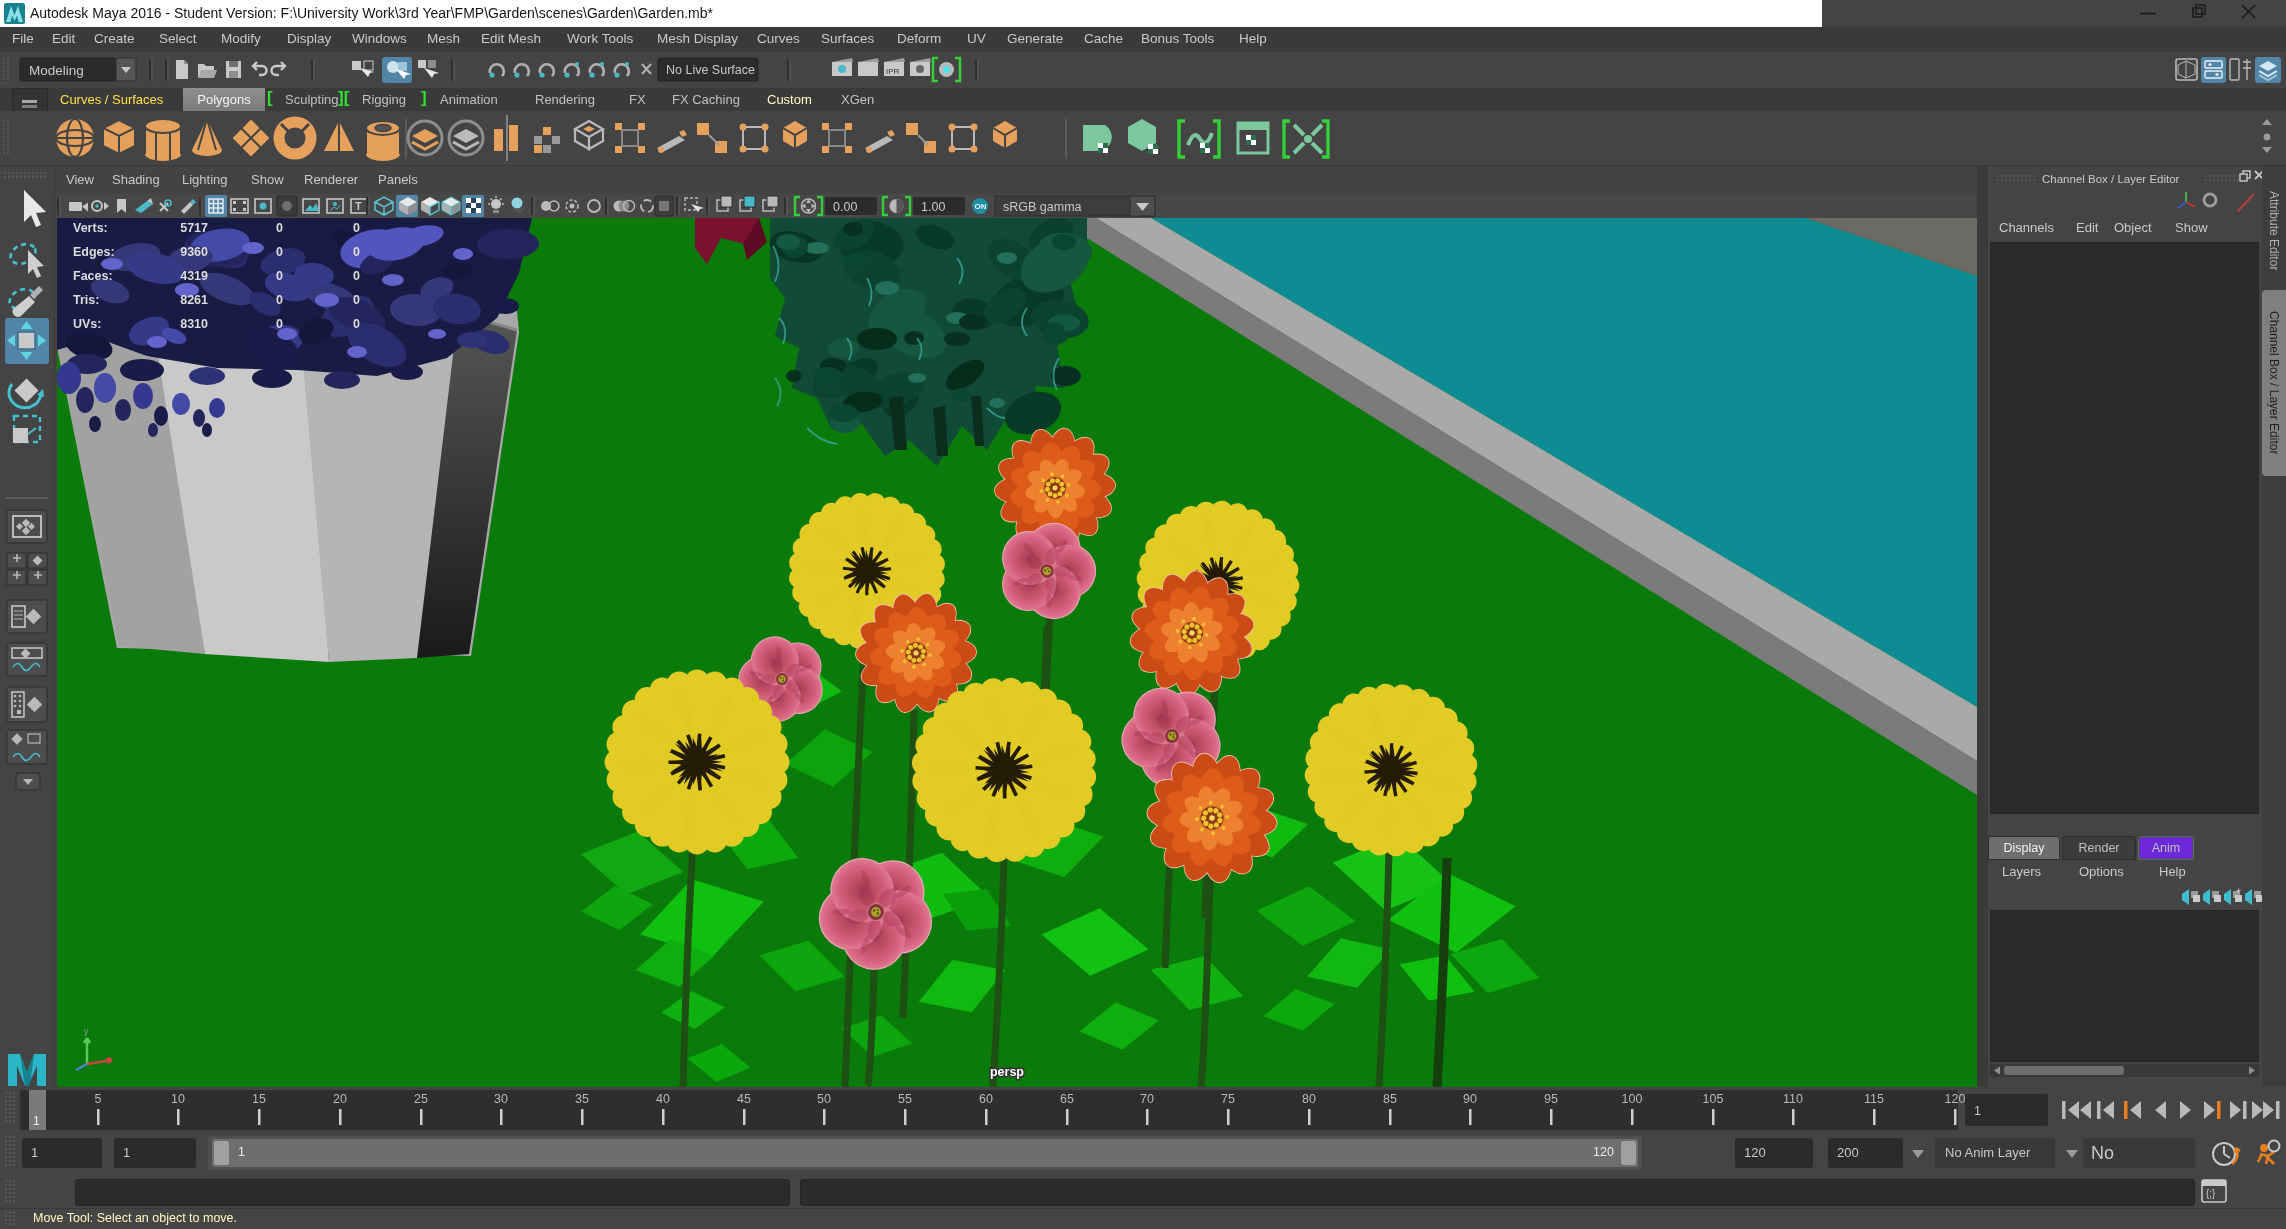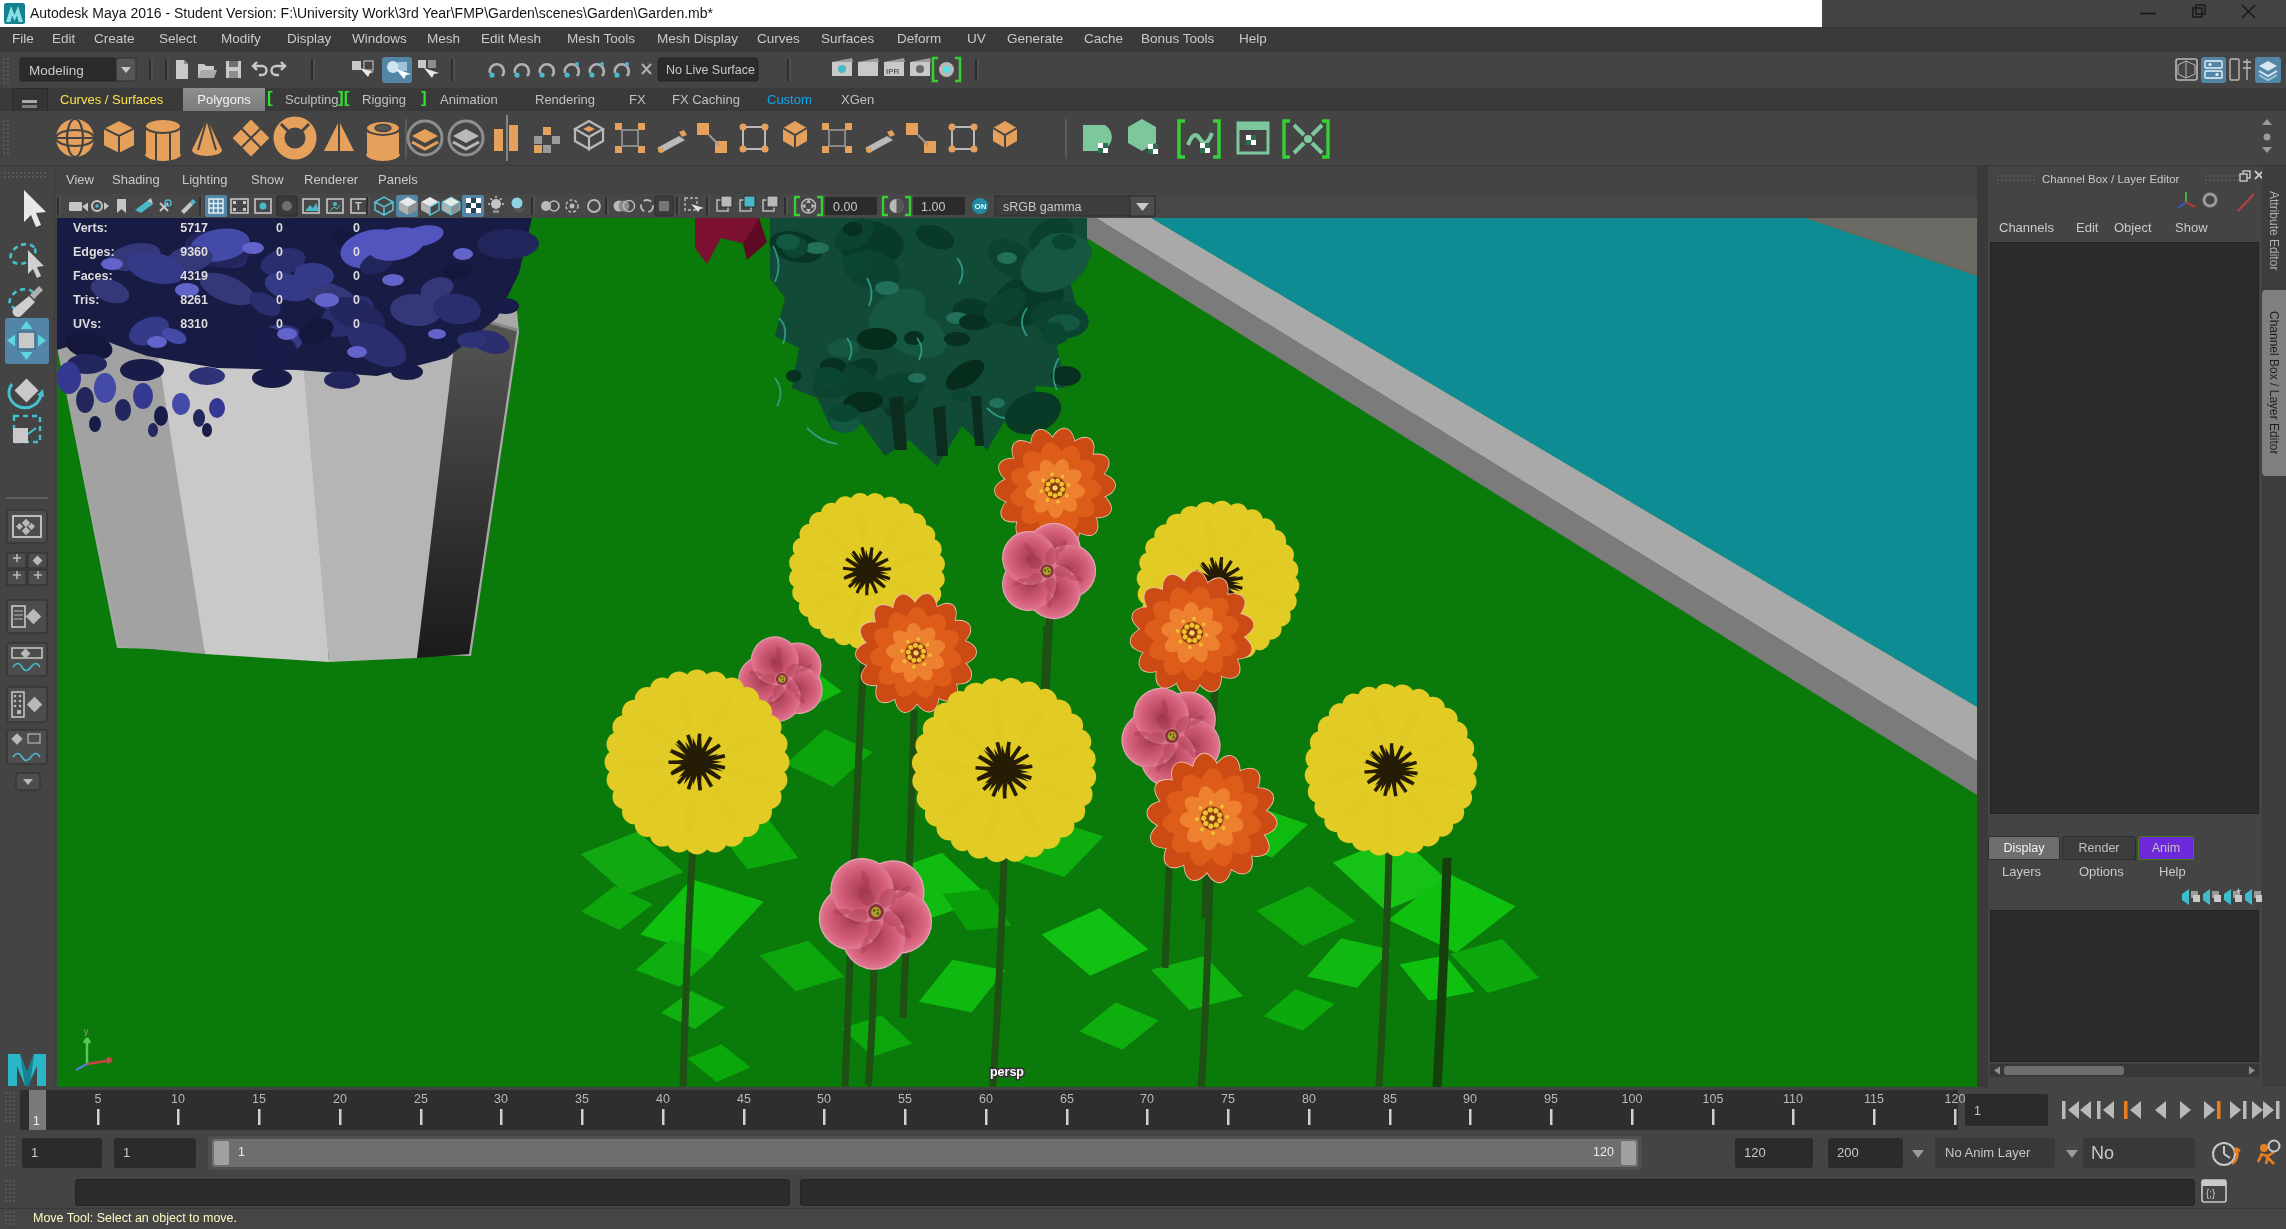--- a/index.html
+++ b/index.html
@@ -23,21 +23,21 @@
 <div class="a" style="left:0;top:27px;width:2286px;height:25px;background:#3a3a3a"></div>
 <div class="tx" style="left:12px;top:31px">File</div>
 <div class="tx" style="left:52px;top:31px">Edit</div>
 <div class="tx" style="left:94px;top:31px">Create</div>
 <div class="tx" style="left:159px;top:31px">Select</div>
 <div class="tx" style="left:221px;top:31px">Modify</div>
 <div class="tx" style="left:287px;top:31px">Display</div>
 <div class="tx" style="left:352px;top:31px">Windows</div>
 <div class="tx" style="left:427px;top:31px">Mesh</div>
 <div class="tx" style="left:481px;top:31px">Edit Mesh</div>
-<div class="tx" style="left:567px;top:31px">Mesh Tools</div>
+<div class="tx" style="left:567px;top:31px">Work Tools</div>
 <div class="tx" style="left:657px;top:31px">Mesh Display</div>
 <div class="tx" style="left:757px;top:31px">Curves</div>
 <div class="tx" style="left:821px;top:31px">Surfaces</div>
 <div class="tx" style="left:897px;top:31px">Deform</div>
 <div class="tx" style="left:967px;top:31px">UV</div>
 <div class="tx" style="left:1007px;top:31px">Generate</div>
 <div class="tx" style="left:1084px;top:31px">Cache</div>
 <div class="tx" style="left:1141px;top:31px">Bonus Tools</div>
 <div class="tx" style="left:1239px;top:31px">Help</div>
 <div class="a" style="left:0;top:52px;width:2286px;height:36px;background:#444444"></div>
@@ -141,21 +141,21 @@
   </svg>
 <div class="a" style="left:0;top:88px;width:2286px;height:23px;background:#3a3a3a"></div>
 <div class="a" style="left:183px;top:88px;width:82px;height:40px;background:linear-gradient(#8f8f8f,#6d6d6d);color:#f2f2f2;font-size:13px;text-align:center;line-height:23px">Polygons</div>
 <div class="t2" style="left:60px;top:92px;color:#fde047">Curves / Surfaces</div>
 <div class="t2" style="left:285px;top:92px;color:#c0c0c0">Sculpting</div>
 <div class="t2" style="left:362px;top:92px;color:#c0c0c0">Rigging</div>
 <div class="t2" style="left:440px;top:92px;color:#c0c0c0">Animation</div>
 <div class="t2" style="left:535px;top:92px;color:#c0c0c0">Rendering</div>
 <div class="t2" style="left:629px;top:92px;color:#c0c0c0">FX</div>
 <div class="t2" style="left:672px;top:92px;color:#c0c0c0">FX Caching</div>
-<div class="t2" style="left:767px;top:92px;color:#0ea5e9">Custom</div>
+<div class="t2" style="left:767px;top:92px;color:#fef9c3">Custom</div>
 <div class="t2" style="left:841px;top:92px;color:#c0c0c0">XGen</div>
 <div class="a" style="left:267px;top:88px;color:#2ee32e;font-size:17px;font-weight:bold">[</div>
 <div class="a" style="left:338px;top:88px;color:#2ee32e;font-size:17px;font-weight:bold">][</div>
 <div class="a" style="left:421px;top:88px;color:#2ee32e;font-size:17px;font-weight:bold">]</div>
 <div class="a" style="left:12px;top:88px;width:36px;height:77px;background:#343434;border:1px solid #2a2a2a"></div>
 <svg class="a" style="left:12px;top:88px" width="36" height="77">
     <rect x="10" y="12" width="15" height="3" fill="#a8a8a8"></rect>
     <rect x="10" y="17" width="15" height="3" fill="#7d7d7d"></rect>
     <g fill="#9b9b9b">
       <circle cx="18" cy="58" r="6.5"></circle>

